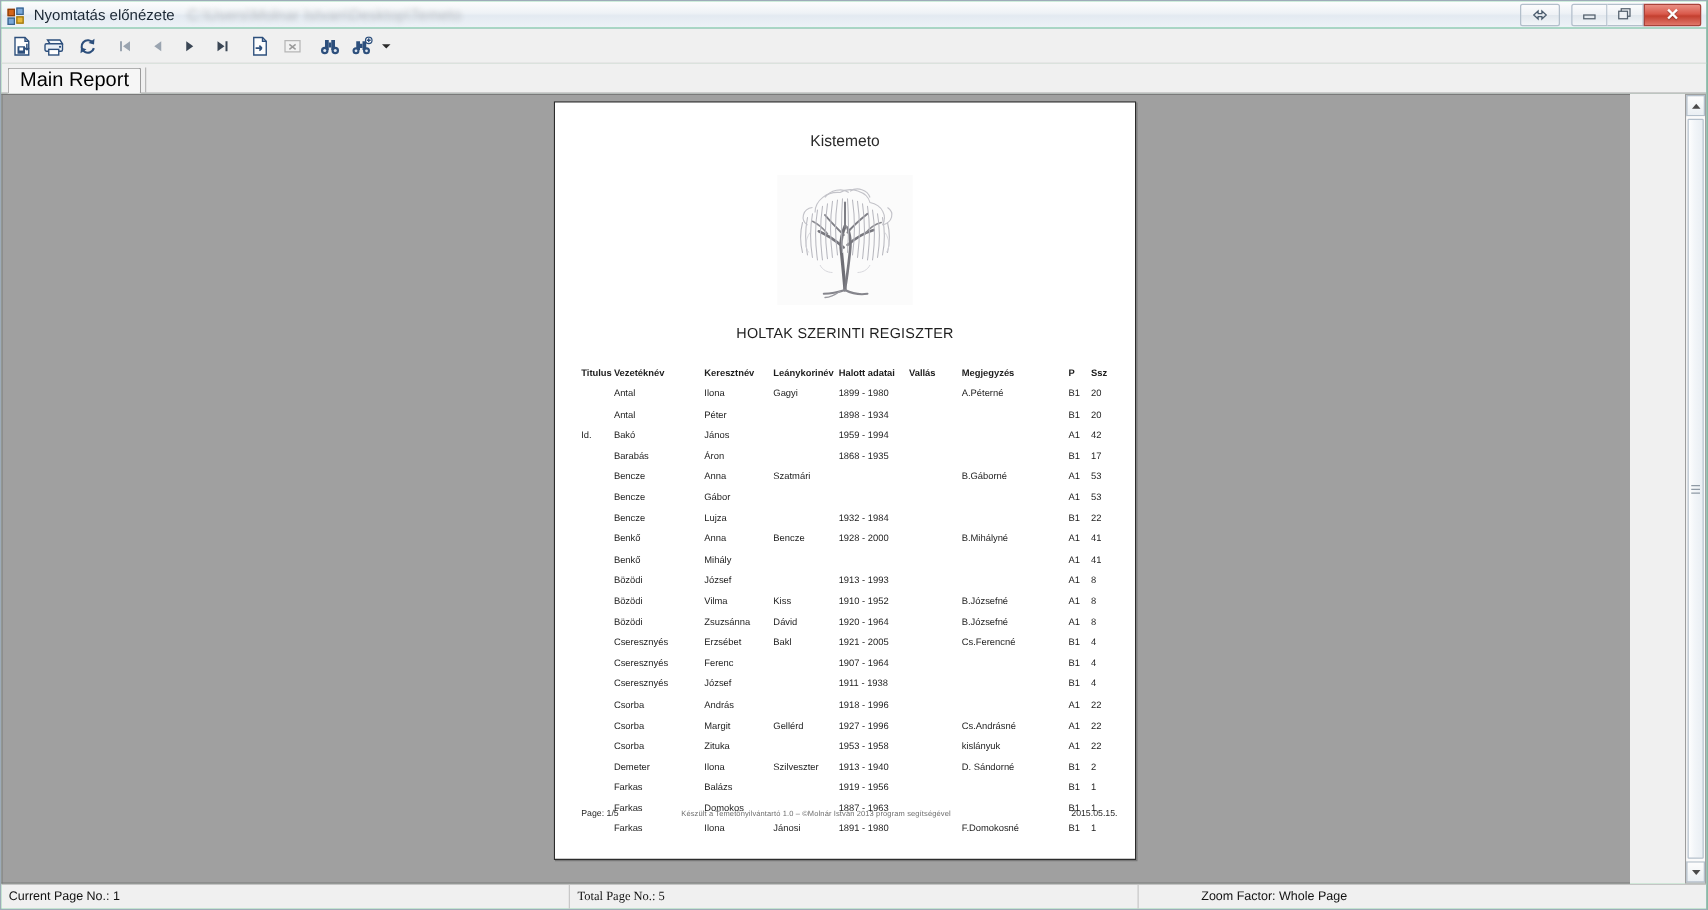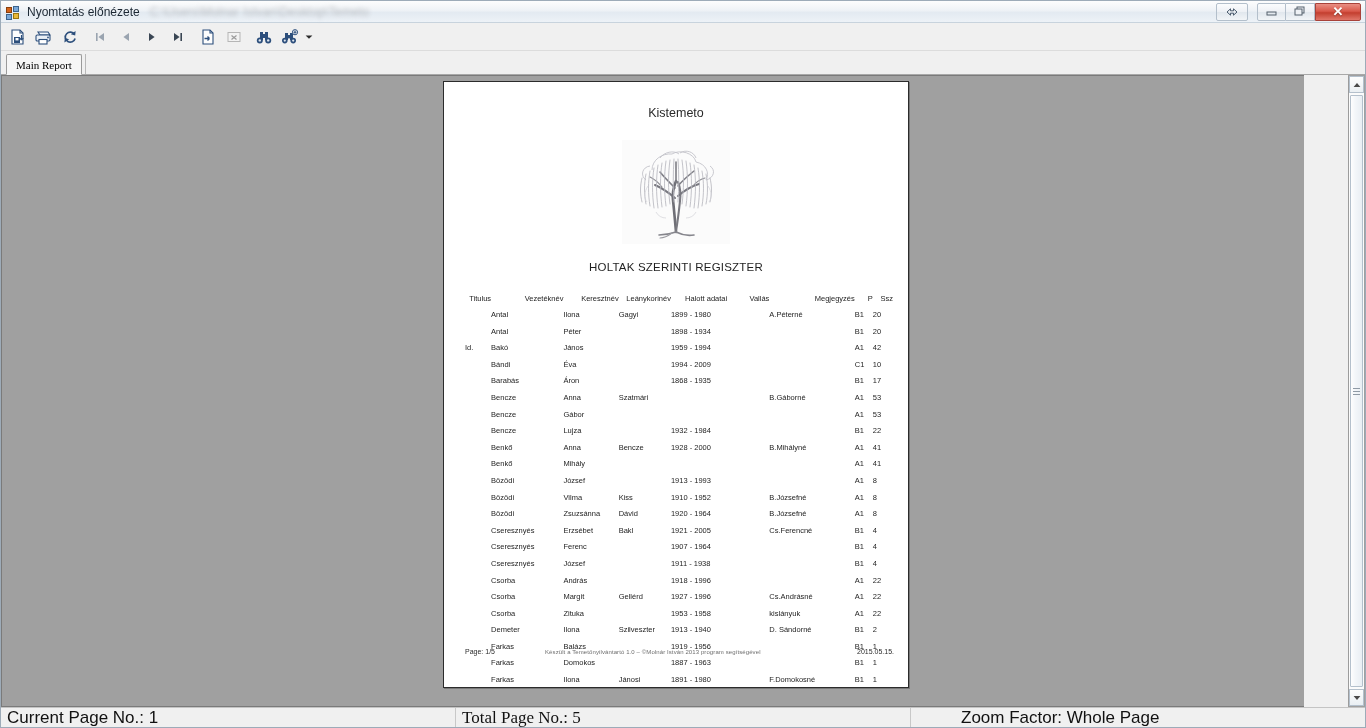--- a/index.html
+++ b/index.html
@@ -129,31 +129,30 @@
     min-height: 24px;
     background: #f0f0f0;
     display: flex;
     align-items: flex-end;
     padding-left: 5px;
     border-bottom: 1px solid #a8a8a8;
   }
   .tab {
     height: 21px;
     padding: 4px 9px;
-    font-size: 11px;
+    font-size: 16px;
     color: #000;
     display: flex; align-items: center;
     background: #f6f6f6;
     border: 1px solid #9a9a9a;
     border-bottom: 1px solid #f6f6f6;
     border-radius: 2px 2px 0 0;
     cursor: default;
     position: relative;
     top: 1px;
-    font-family: Liberation Serif, serif;
   }
   #tab-gap {
     width: 4px; height: 20px;
     border-left: 1px solid #b8b8b8;
     margin-left: 3px;
   }
 
   
   #preview-area {
     flex: 1 1 auto;
@@ -213,22 +212,22 @@
     position: absolute;
     left: 21px;
     top: 212px;
     width: 428px;
     font-size: 7.5px;
     color: #1d1d1d;
     border-collapse: collapse;
     table-layout: fixed;
   }
   #report-table th {
-    font-weight: normal;
-    text-align: right;
+    font-weight: bold;
+    text-align: left;
     padding: 0 0 7px 0;
     font-size: 7.5px;
     white-space: nowrap;
   }
   #report-table td {
     padding: 0 0 7.6px 0;
     white-space: nowrap;
     font-size: 7.5px;
   }
   .c-titulus   { width: 26px; }
@@ -300,21 +299,21 @@
   }
 
   
   #status-bar {
     height: 20px;
     min-height: 20px;
     background: #f0f0f0;
     border-top: 1px solid #c4c4c4;
     display: flex;
     align-items: stretch;
-    font-size: 17px;
+    font-size: 10px;
     color: #111;
   }
   .status-cell {
     display: flex; align-items: center;
     padding-left: 6px;
     border-right: 1px solid #c8c8c8;
     white-space: nowrap;
   }
   #status-current { width: 455px; }
   #status-total   { width: 455px; font-family: Liberation Serif, serif; }
@@ -577,31 +576,20 @@
                 <td class="c-kereszt">János</td>
                 <td class="c-leany"></td>
                 <td class="c-halott">1959 - 1994</td>
                 <td class="c-vallas"></td>
                 <td class="c-megjegyz"></td>
                 <td class="c-p">A1</td>
                 <td class="c-ssz">42</td>
               </tr>
               <tr>
                 <td class="c-titulus"></td>
-                <td class="c-vezetek">Bándi</td>
-                <td class="c-kereszt">Éva</td>
-                <td class="c-leany"></td>
-                <td class="c-halott">1994 - 2009</td>
-                <td class="c-vallas"></td>
-                <td class="c-megjegyz"></td>
-                <td class="c-p">C1</td>
-                <td class="c-ssz">10</td>
-              </tr>
-              <tr>
-                <td class="c-titulus"></td>
                 <td class="c-vezetek">Barabás</td>
                 <td class="c-kereszt">Áron</td>
                 <td class="c-leany"></td>
                 <td class="c-halott">1868 - 1935</td>
                 <td class="c-vallas"></td>
                 <td class="c-megjegyz"></td>
                 <td class="c-p">B1</td>
                 <td class="c-ssz">17</td>
               </tr>
               <tr>

